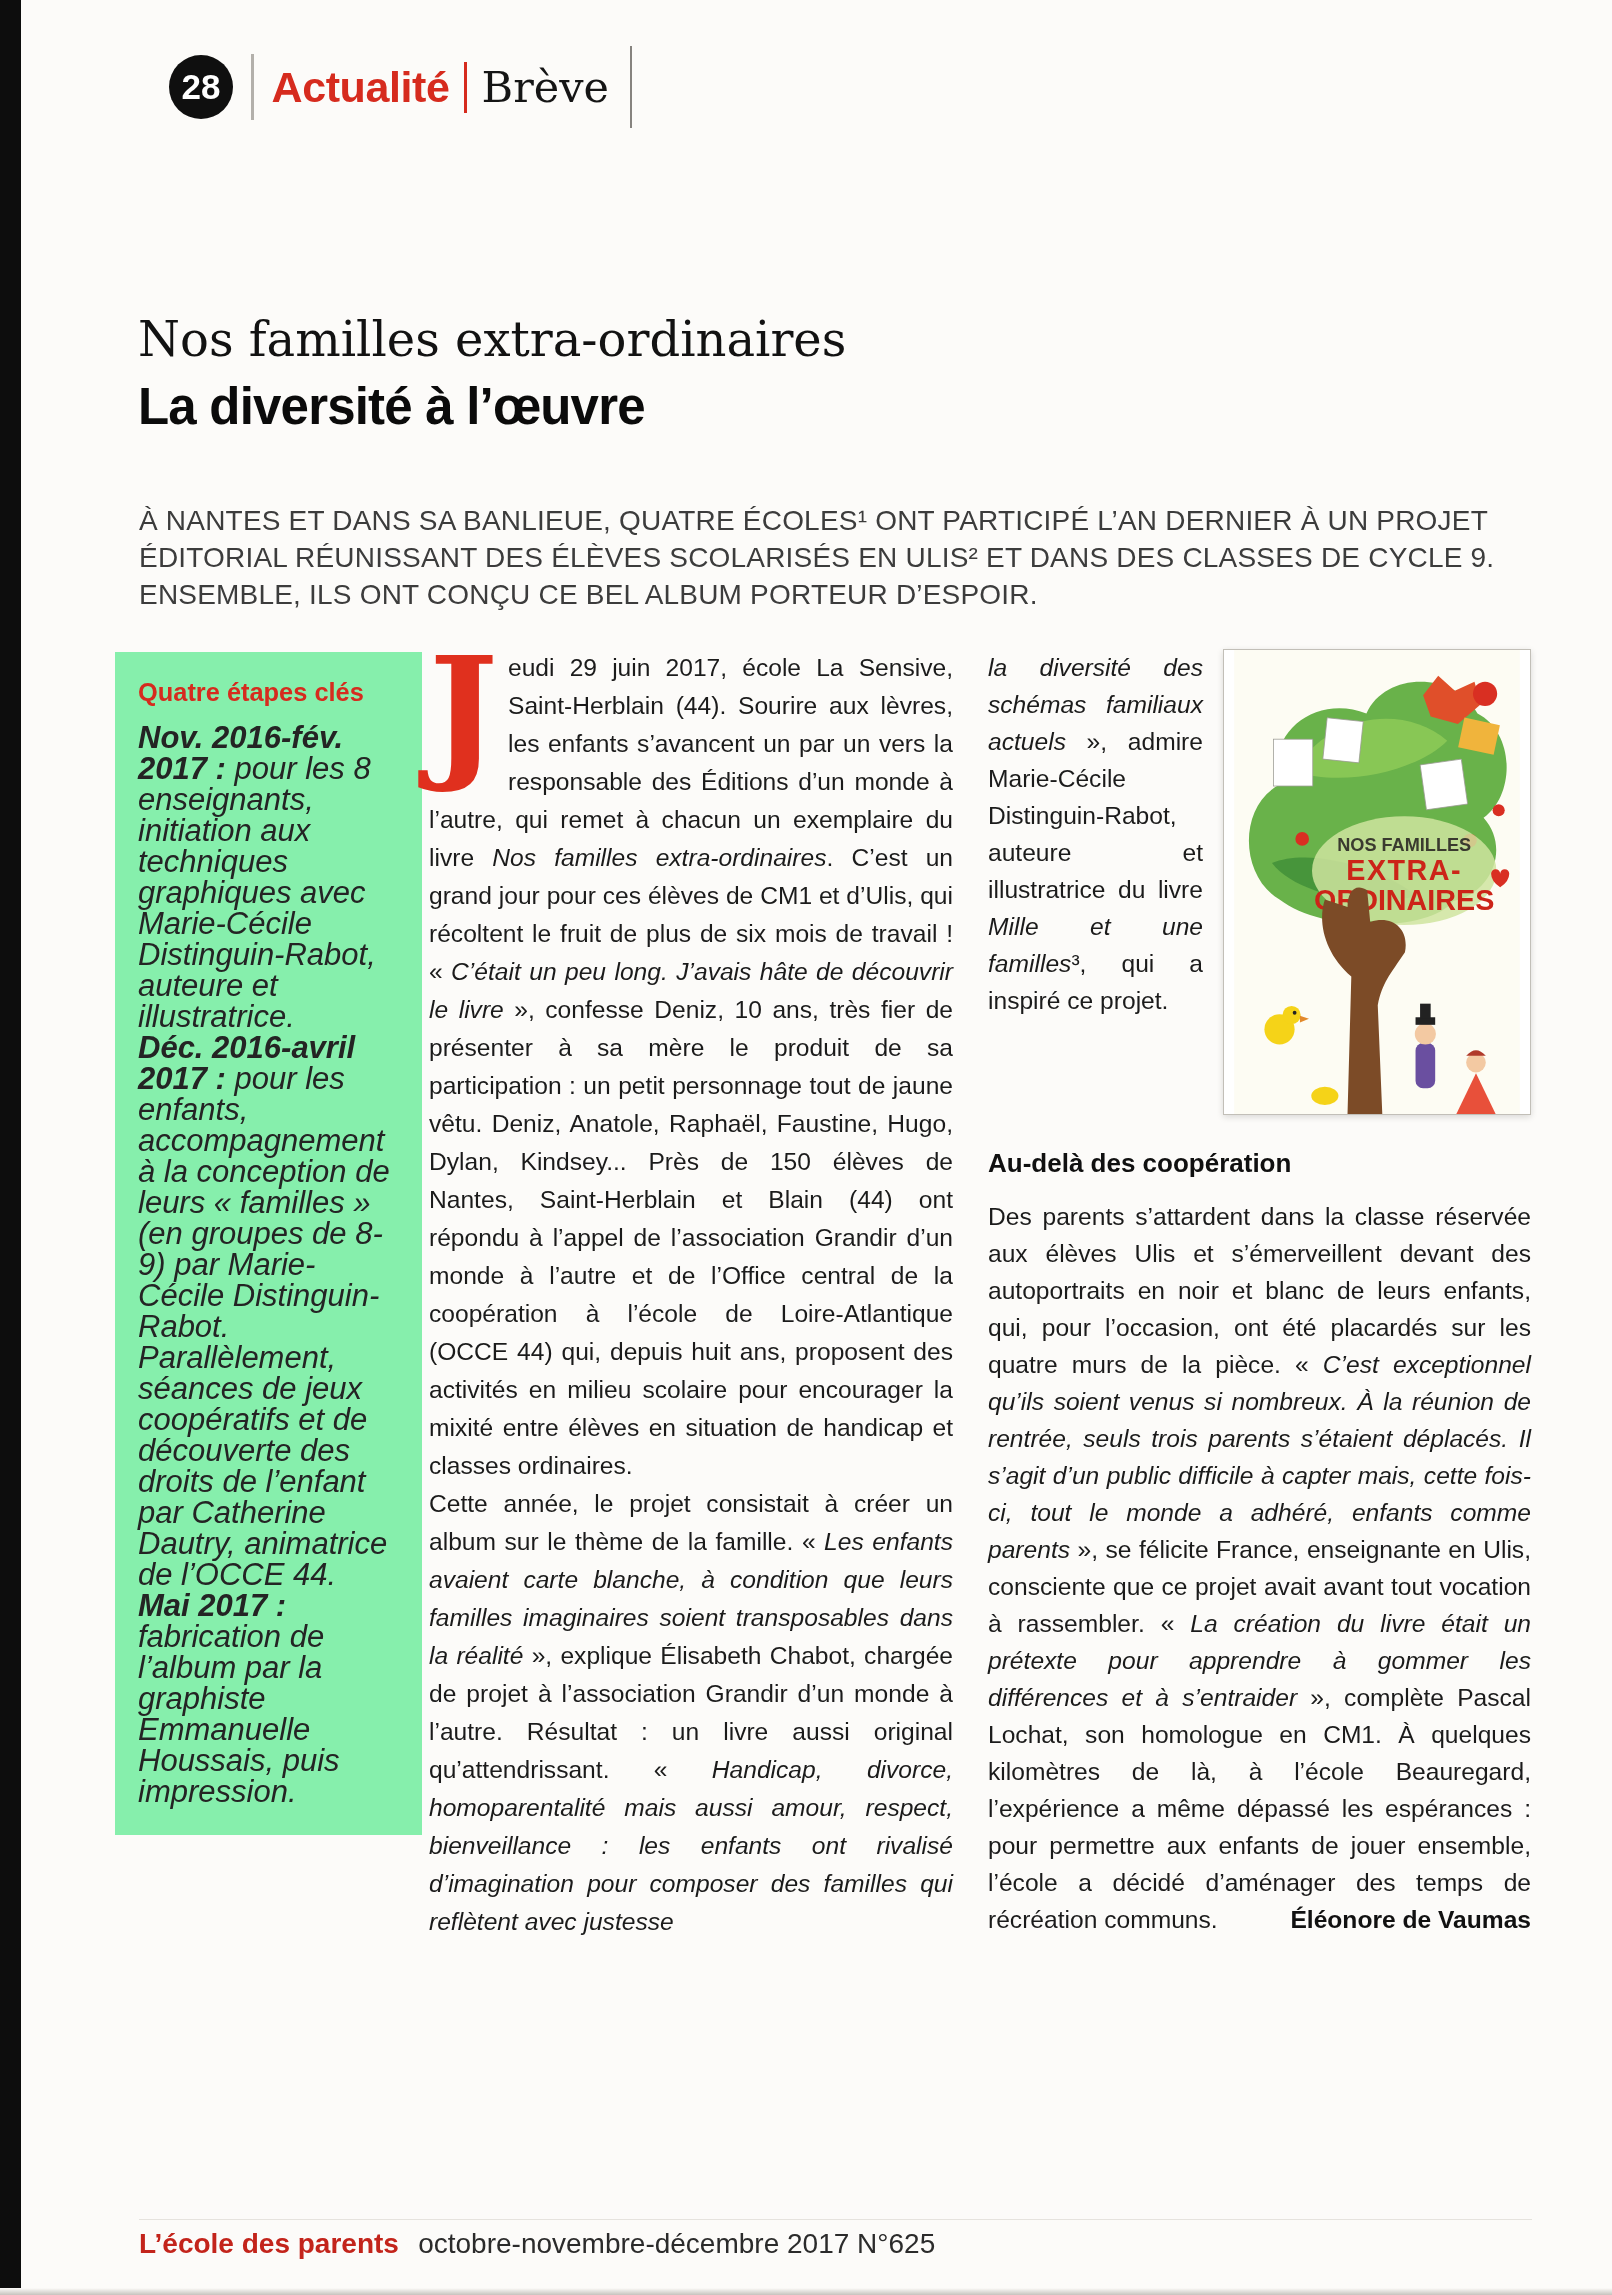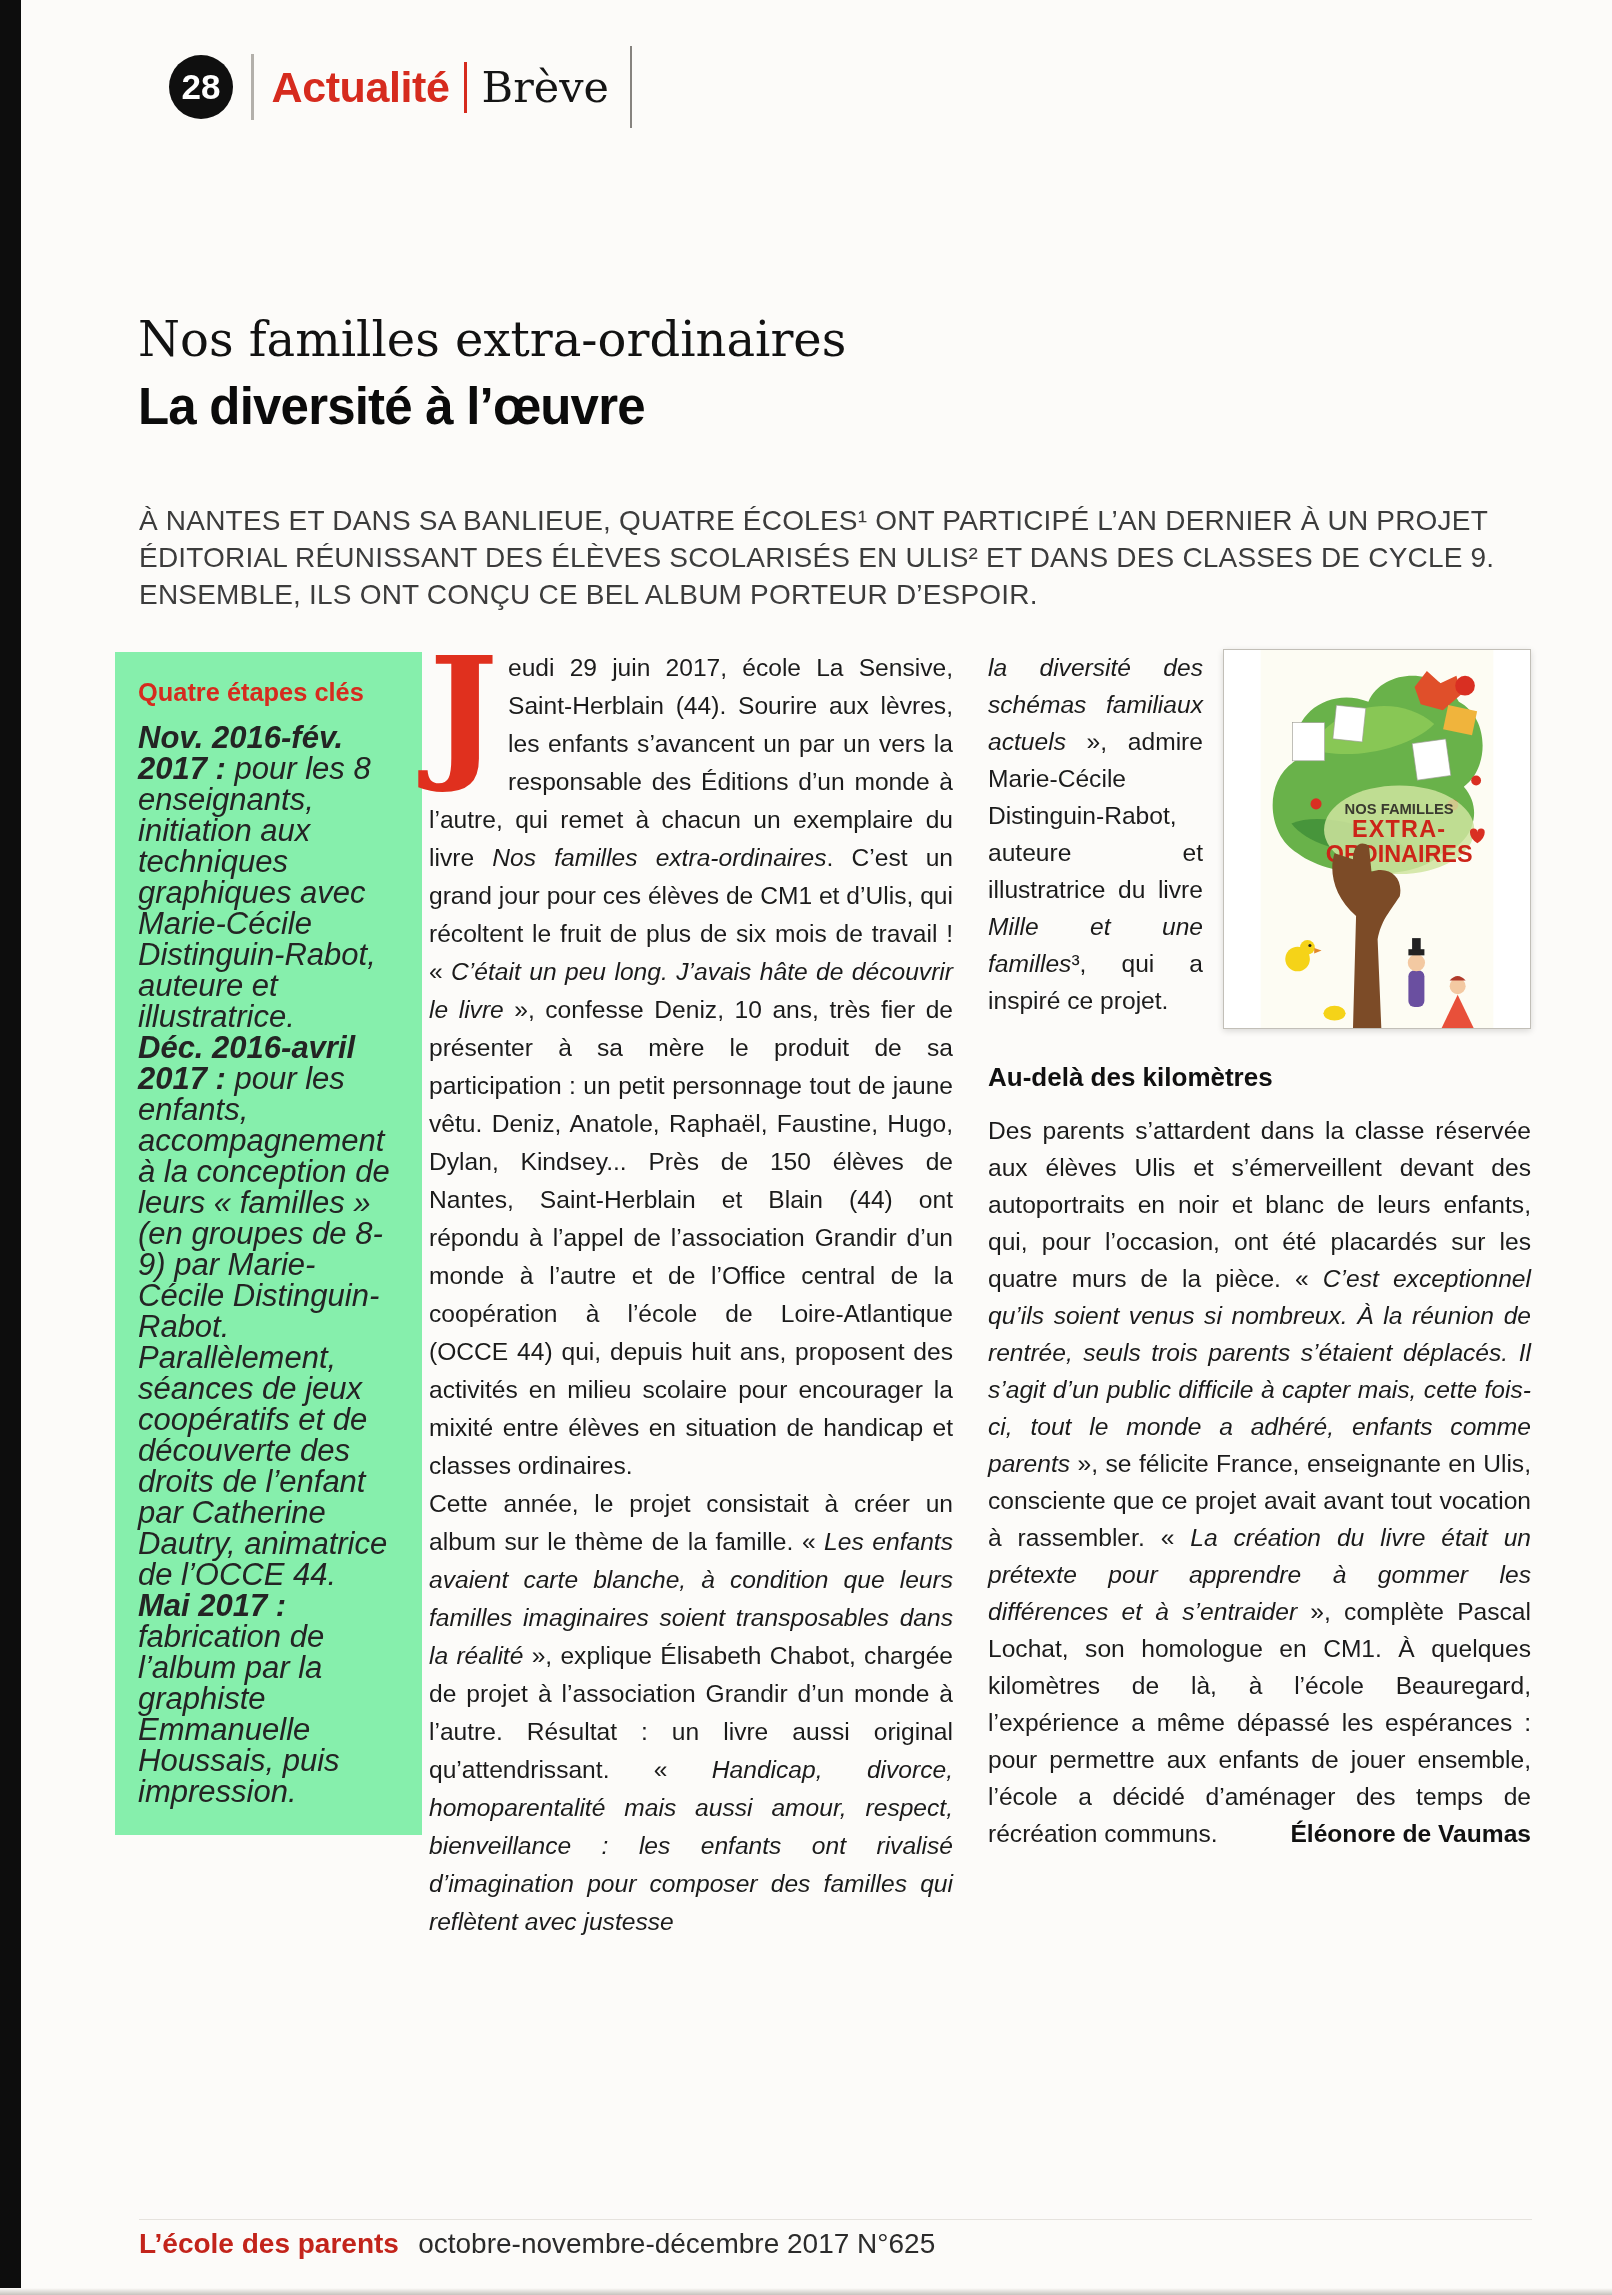--- a/index.html
+++ b/index.html
@@ -45,21 +45,21 @@
              font-size:24.6px; line-height:38px; text-align:justify; color:#1b1b1b; }
   .dropcap { float:left; font-family:"DejaVu Serif", serif; font-weight:bold;
              font-size:146px; line-height:123px; height:116px; width:79px;
              color:#e0301e; overflow:visible; }
 
   
   .col-right { position:absolute; left:988px; top:649px; width:543px;
                font-size:24.6px; line-height:37px; color:#1b1b1b; }
   .toprow { display:flex; }
   .narrow { width:215px; text-align:justify; }
-  .cover { width:308px; height:380px; margin-left:19.7px; border:0.8px solid #c2bfb8;
+  .cover { width:308px; height:466px; margin-left:19.7px; border:0.8px solid #c2bfb8;
            background:#fff; box-shadow:0 1.6px 6.6px rgba(0,0,0,.14); flex:none; }
   .cover svg { display:block; width:100%; height:100%; }
   .sub-heading { font-size:26px; font-weight:bold; color:#101010; margin:29.5px 0 16.4px; }
   .body2 { text-align:justify; }
   .byline-row { text-align:right; font-weight:bold; margin-top:-37px; color:#111; }
 
   .it { font-style:italic; }
   .bd { font-weight:bold; }
 
   
@@ -138,21 +138,21 @@
           <rect x="240" y="486" width="26" height="10" fill="#222"></rect>
           <rect x="246" y="468" width="14" height="20" fill="#222"></rect>
           <path d="M320,560 L346,614 L294,614 Z" fill="#e8503a"></path>
           <circle cx="320" cy="546" r="13" fill="#f3c9a2"></circle>
           <path d="M307,537 q13,-15 26,0 Z" fill="#b03a2a"></path>
           <path d="M340,296 a6,6 0 0 1 12,0 a6,6 0 0 1 12,0 q0,10 -12,18 q-12,-8 -12,-18Z" fill="#d92f22"></path>
           <ellipse cx="120" cy="590" rx="18" ry="12" fill="#f5d318"></ellipse>
         </svg>
       </figure>
     </div>
-    <h3 class="sub-heading">Au-delà des kilomètres</h3>
+    <h3 class="sub-heading">Au-delà des coopération</h3>
     <p class="body2"><span>Des parents s’attardent dans la classe réservée aux élèves Ulis et s’émerveillent devant des autoportraits en noir et blanc de leurs enfants, qui, pour l’occasion, ont été placardés sur les quatre murs de la pièce. « </span><span class="it">C’est exceptionnel qu’ils soient venus si nombreux. À la réunion de rentrée, seuls trois parents s’étaient déplacés. Il s’agit d’un public difficile à capter mais, cette fois-ci, tout le monde a adhéré, enfants comme parents</span><span> », se félicite France, enseignante en Ulis, consciente que ce projet avait avant tout vocation à rassembler. « </span><span class="it">La création du livre était un prétexte pour apprendre à gommer les différences et à s’entraider</span><span> », complète Pascal Lochat, son homologue en CM1. À quelques kilomètres de là, à l’école Beauregard, l’expérience a même dépassé les espérances : pour permettre aux enfants de jouer ensemble, l’école a décidé d’aménager des temps de récréation communs.</span></p>
     <p class="byline-row">Éléonore de Vaumas</p>
   </div>
 
   <footer class="pagefooter">
     <span class="brand">L’école des parents</span>
     <span class="issue">octobre-novembre-décembre 2017  N°625</span>
   </footer>
 </div>
 

